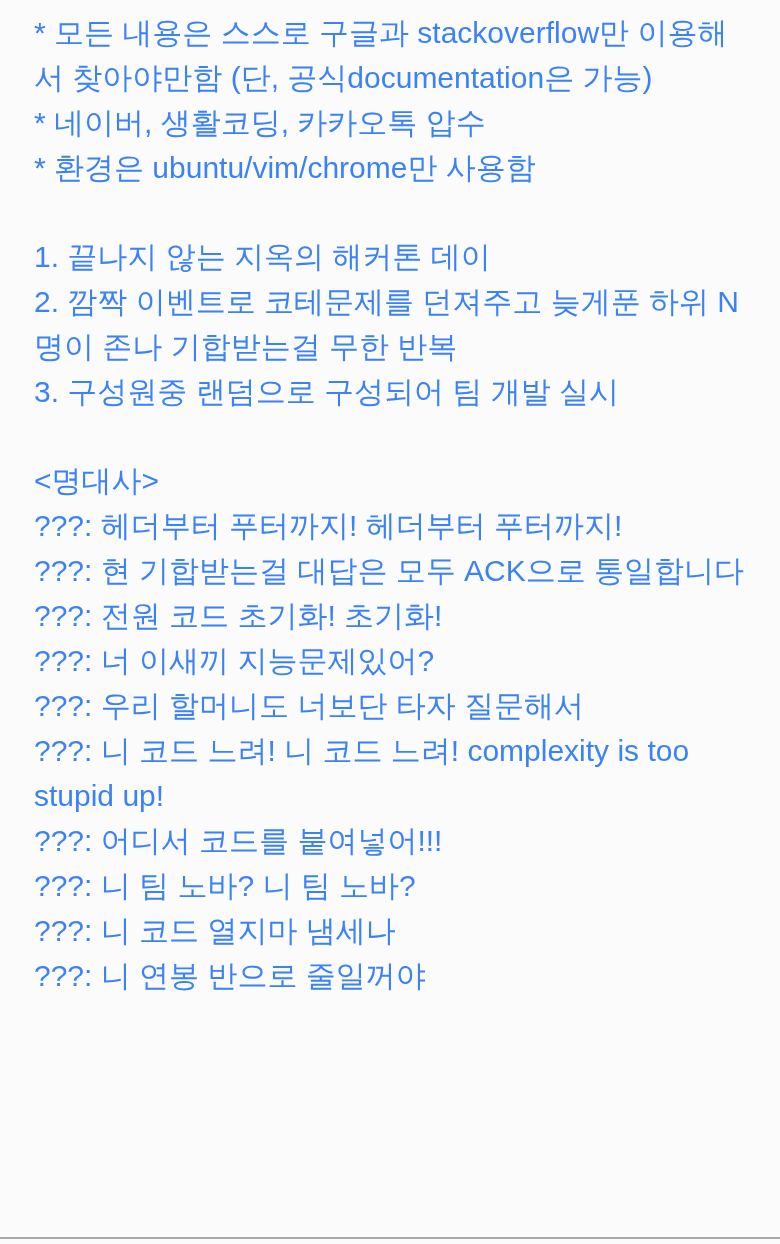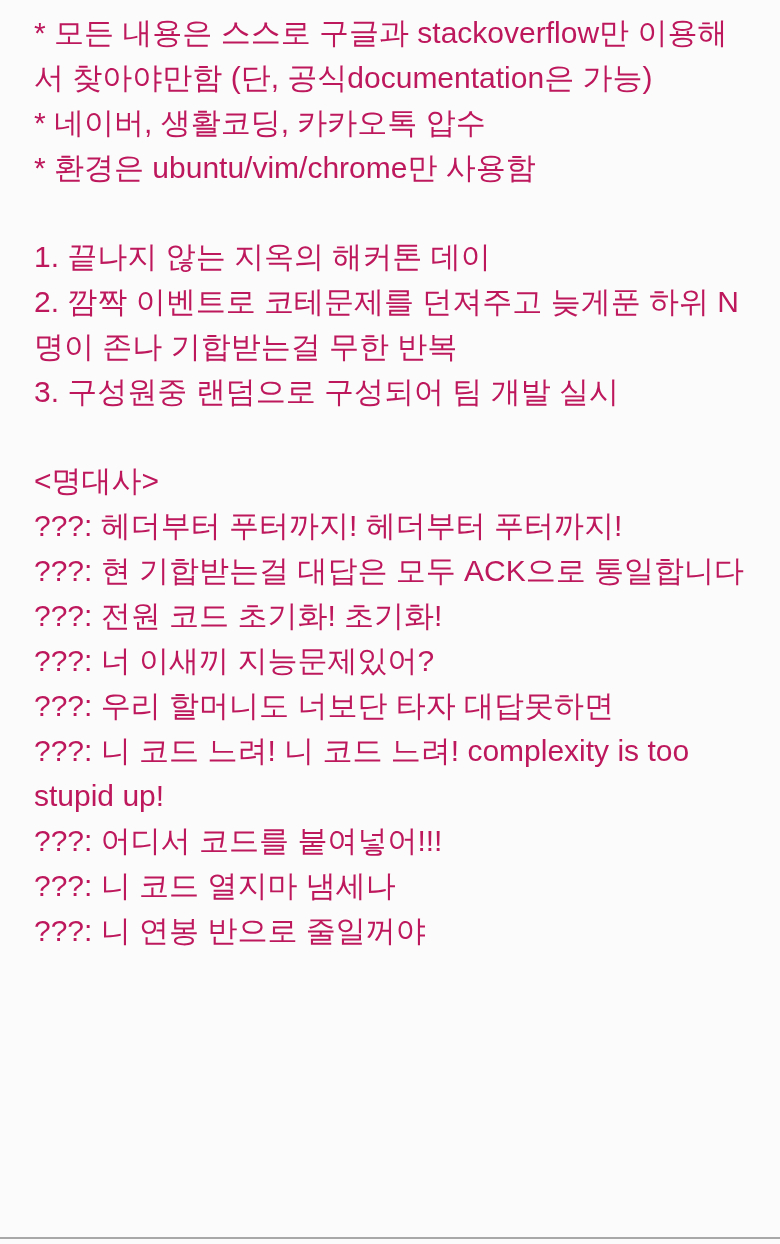--- a/index.html
+++ b/index.html
@@ -6,21 +6,21 @@
     margin: 0;
     padding: 0;
     background: #ffffff;
   }
   .page {
     position: relative;
     width: 780px;
     height: 1244px;
     box-sizing: border-box;
     background: #fbfbfb;
-    color: #be185d;
+    color: #3b82f6;
     font-family: "Liberation Sans", "DejaVu Sans", sans-serif;
     font-size: 30px;
     line-height: 45px;
     padding: 10px 32px 0 34px;
     overflow: hidden;
     word-break: normal;
     overflow-wrap: break-word;
     -webkit-font-smoothing: antialiased;
   }
   .text-block {
@@ -55,21 +55,22 @@
     <p>2. 깜짝 이벤트로 코테문제를 던져주고 늦게푼 하위 N명이 존나 기합받는걸 무한 반복</p>
     <p>3. 구성원중 랜덤으로 구성되어 팀 개발 실시</p>
   </section>
 
   <section class="text-block">
     <p>&lt;명대사&gt;</p>
     <p>???: 헤더부터 푸터까지! 헤더부터 푸터까지!</p>
     <p>???: 현 기합받는걸 대답은 모두 ACK으로 통일합니다</p>
     <p>???: 전원 코드 초기화! 초기화!</p>
     <p>???: 너 이새끼 지능문제있어?</p>
-    <p>???: 우리 할머니도 너보단 타자 대답못하면</p>
+    <p>???: 우리 할머니도 너보단 타자 질문해서</p>
     <p>???: 니 코드 느려! 니 코드 느려! complexity is too stupid up!</p>
     <p>???: 어디서 코드를 붙여넣어!!!</p>
+    <p>???: 니 팀 노바? 니 팀 노바?</p>
     <p>???: 니 코드 열지마 냄세나</p>
     <p>???: 니 연봉 반으로 줄일꺼야</p>
   </section>
 
   <div class="divider"></div>
 </div>
 
 </body></html>

